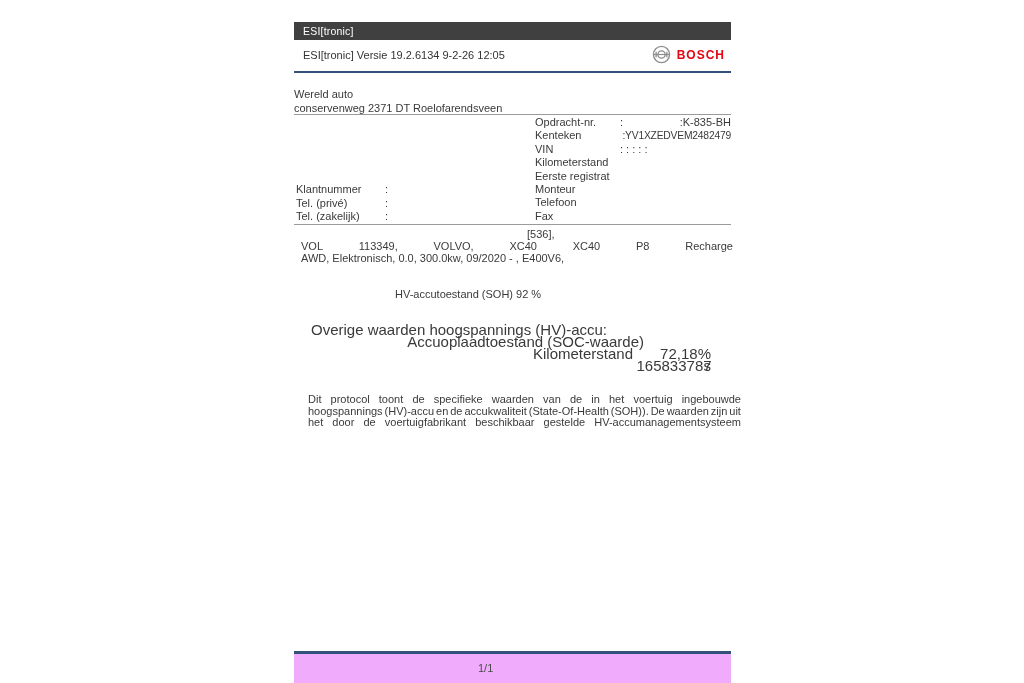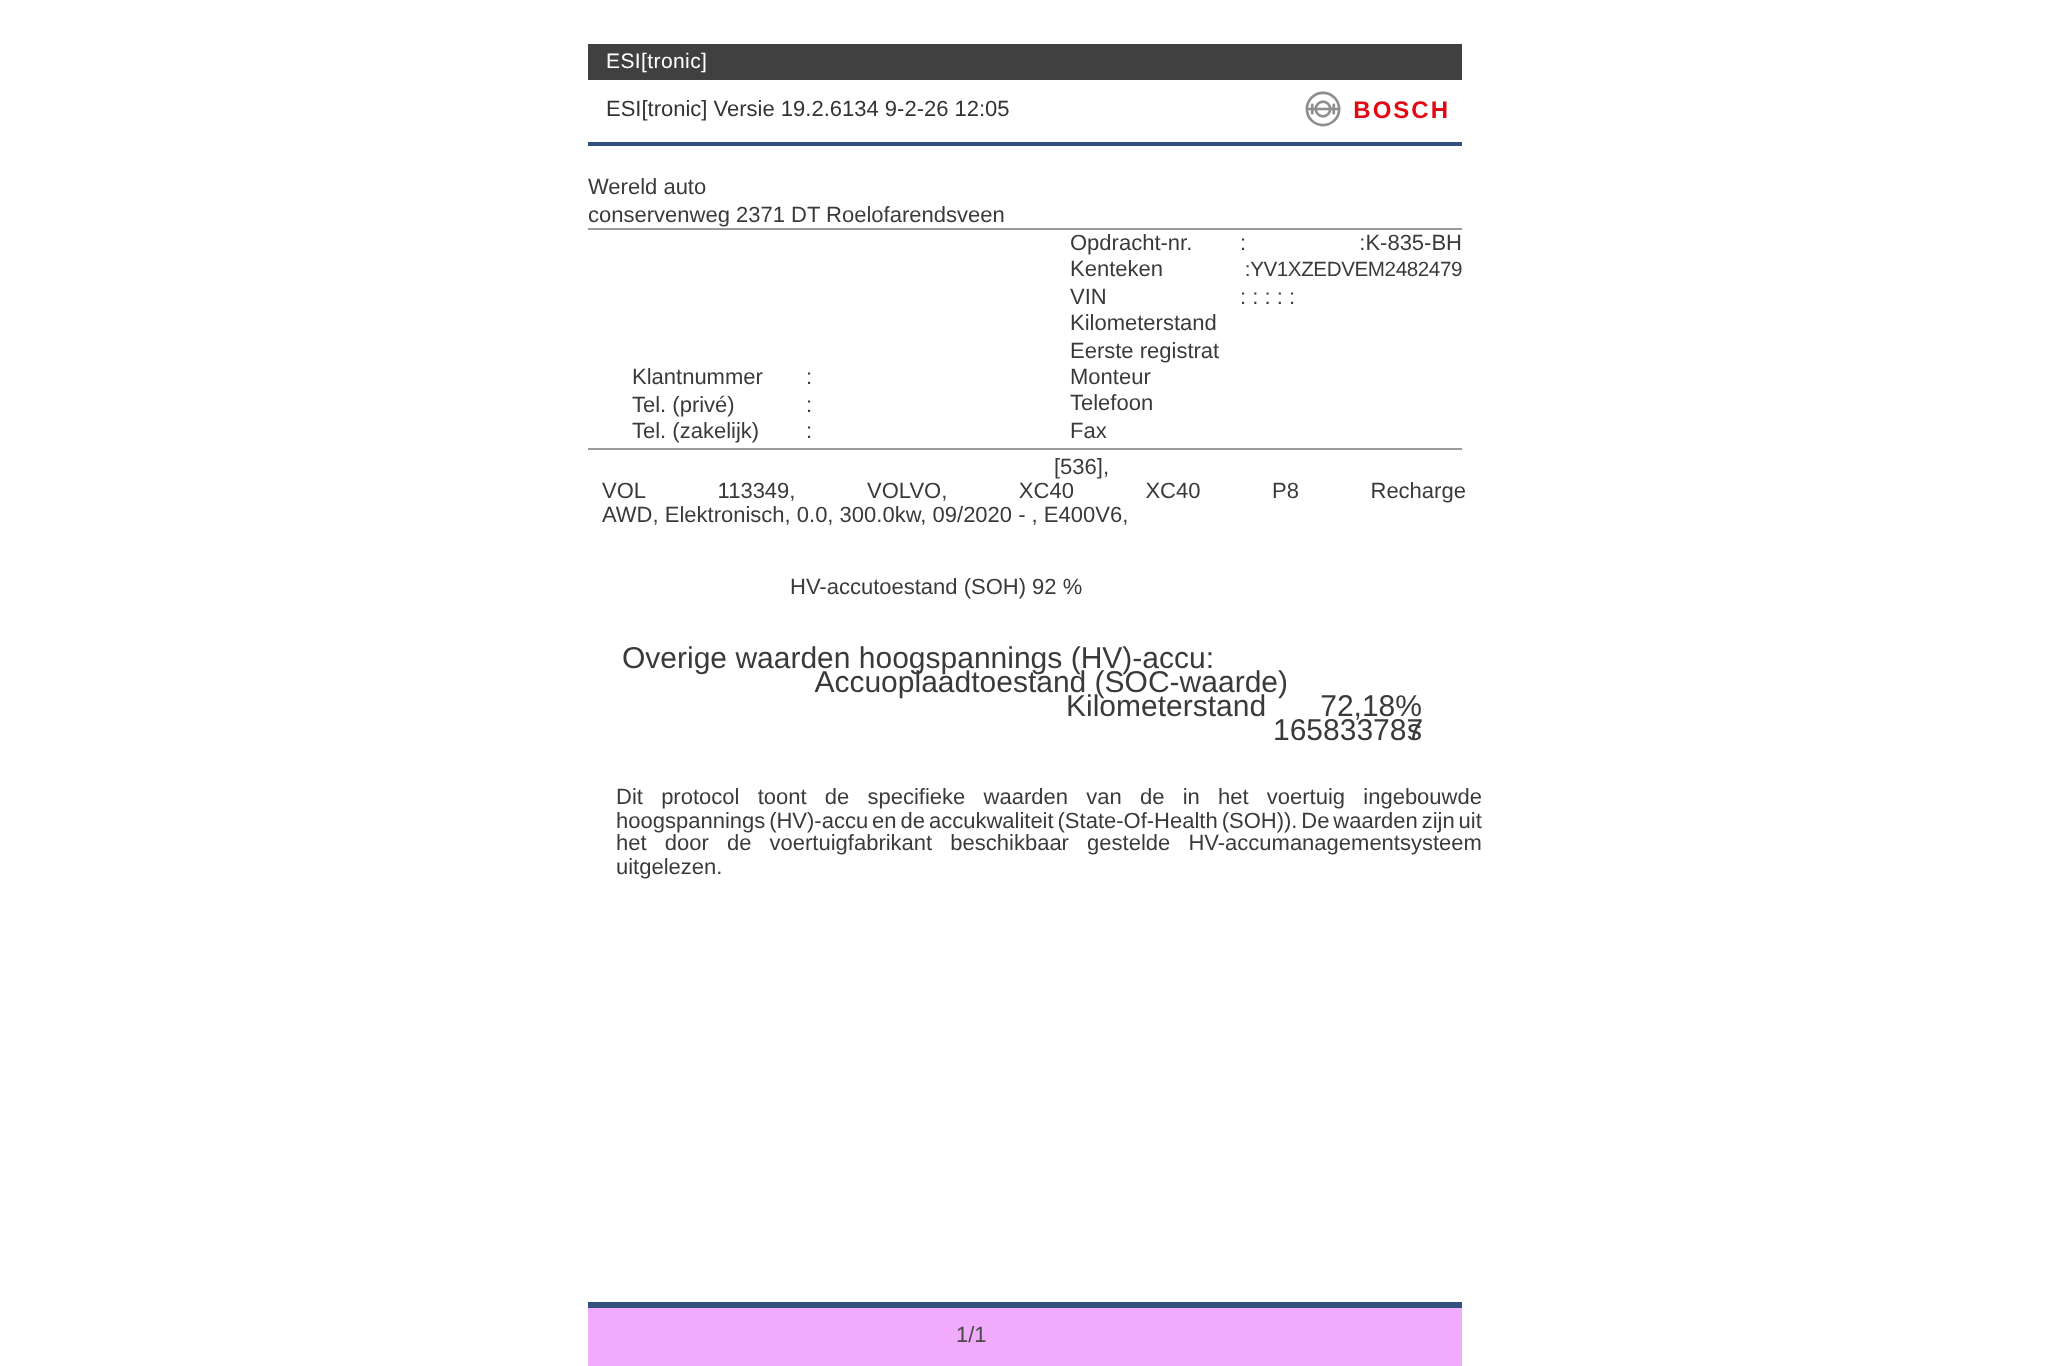--- a/index.html
+++ b/index.html
@@ -26,21 +26,21 @@
   
   .right-col { position: absolute; left: 241px; top: 116px; width: 196px; font-size: 11px; }
   .right-col .row { display: flex; height: 13.4px; line-height: 13.4px; }
   .right-col .lbl { flex: 1; }
   .right-col .val { width: 111px; }
   .val-split { display: flex; justify-content: space-between; }
   .val-plate { text-align: right; font-size: 10.3px; letter-spacing: -0.2px; }
 
   .left-col { position: absolute; left: 2px; top: 183px; width: 110px; font-size: 11px; }
   .left-col .row { display: flex; height: 13.5px; line-height: 13.5px; }
-  .left-col .lbl { width: 89px; margin-left: 20px; }
+  .left-col .lbl { width: 89px; }
 
   
   .vehicle { position: absolute; left: 7px; top: 228px; width: 432px; font-size: 11px; }
   .vehicle .bracket { position: absolute; left: 226px; top: 0; text-align: right; }
   .vehicle .vline1 { position: absolute; left: 0; top: 12px; width: 100%;
                      display: flex; justify-content: space-between; }
   .vehicle .vline2 { position: absolute; left: 0; top: 24px; white-space: nowrap; }
 
   .soh { position: absolute; left: 101px; top: 288px; font-size: 11px; }
 
@@ -220,21 +220,20 @@
       </div>
     <div class="dline justify">
         <span>het</span>
         <span>door</span>
         <span>de</span>
         <span>voertuigfabrikant</span>
         <span>beschikbaar</span>
         <span>gestelde</span>
         <span>HV-accumanagementsysteem</span>
       </div>
-    <div class="dline">uitgelezen.</div>
   </div>
 
   <div class="sig-col sig-date abs">
     <span>Datum:</span>
   </div>
   <div class="sig-col sig-hand abs">
     <span>Handtekening</span>
   </div>
 
   <div class="rule-blue" style="top:651px;height:3px"></div>

